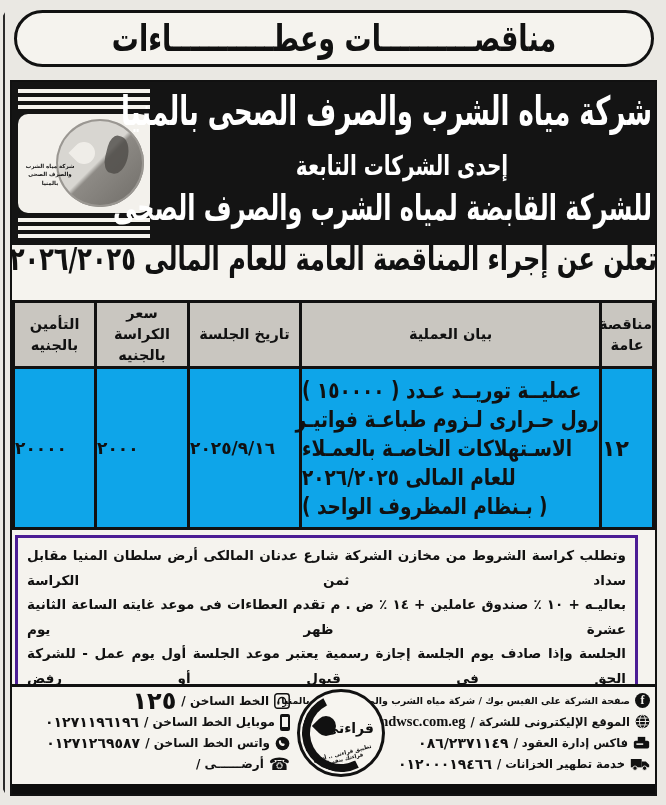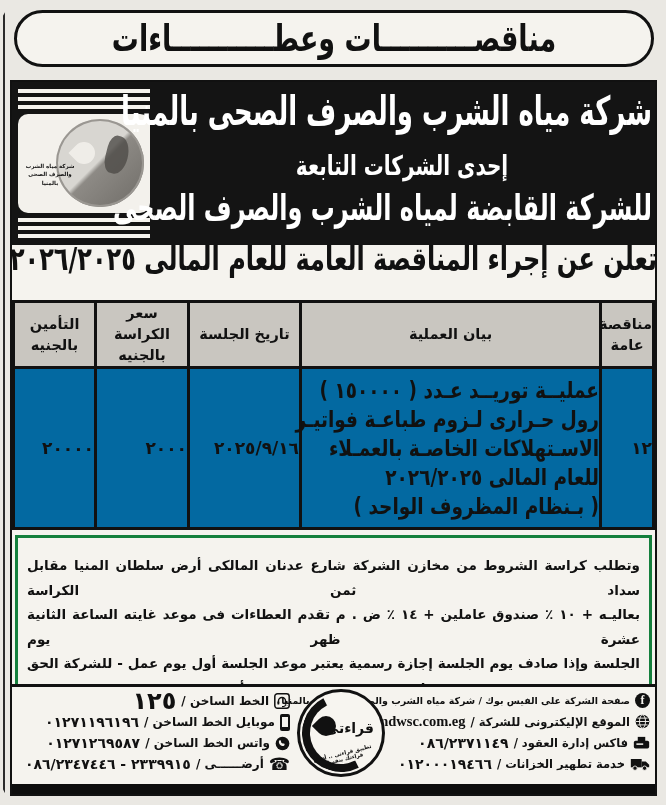--- a/index.html
+++ b/index.html
@@ -37,28 +37,28 @@
 
   
   .announce{height:55px;display:flex;align-items:flex-start;justify-content:center;border-bottom:0;}
   .announce-text{font-size:24px;transform:scaleY(1.35);white-space:nowrap;}
 
   
   table.tender{width:100%;border-collapse:collapse;table-layout:fixed;}
   table.tender th,table.tender td{border:3px solid #111;padding:0;}
   table.tender th{height:55px;background:#c9c6c0;font-size:14.5px;line-height:1.45;
                   white-space:pre-line;text-align:center;font-weight:bold;}
-  table.tender td{height:158px;background:#0369a1;vertical-align:middle;text-align:right;}
-  td.cell-number{vertical-align:top;padding-top:10px;font-size:17px;}
+  table.tender td{height:158px;background:#0ea5e9;vertical-align:middle;text-align:left;}
+  td.cell-number{vertical-align:top;padding-top:10px;font-size:22px;}
   td.cell-desc{padding:4px 6px;}
   .desc-line{font-size:18.5px;line-height:29px;transform:scaleY(1.2);white-space:nowrap;}
   .cell-date,.cell-price,.cell-insurance{font-size:17px;}
 
   
-  .conditions{margin:5px 3px 0 3px;height:146px;border:3px solid #15803d;padding:15px 9px;overflow:hidden;}
+  .conditions{margin:5px 17px 0 3px;height:146px;border:3px solid #4c1d95;padding:5px 9px;overflow:hidden;}
   .cond-line{font-size:13.5px;line-height:24.5px;white-space:nowrap;}
   .cond-just{text-align:justify;text-align-last:justify;white-space:normal;}
 
   
   .footer{position:absolute;left:0;right:0;bottom:0;height:97px;border-top:3px solid #111;
           border-bottom:10px solid #0d0d0d;background:#f5f3ee;}
   .f-right{position:absolute;right:5px;top:5px;width:288px;}
   .f-left{position:absolute;left:8px;top:5px;width:270px;}
   .c-row{display:flex;align-items:center;gap:5px;height:17px;margin-bottom:4px;}
   .c-label{font-size:11.5px;white-space:nowrap;text-align:center;}
@@ -250,19 +250,18 @@
                 <circle cx="8" cy="8" r="7.3" fill="#111"></circle>
                 <path d="M5.1 4.4c1.9 0 .9 1.9 2.1 3.1s3.1-.1 3.1 1.5c0 1-1.4 2.1-2.7 1.7C6 10.2 4.5 8.5 4.2 6.8 4 5.6 4.3 4.4 5.1 4.4z" fill="#f5f3ee"></path>
               </svg>
           </span>
           <span class="c-label">واتس الخط الساخن /</span>
           <span class="c-value">٠١٢٧١٢٦٩٥٨٧</span>
         </div>
         <div class="c-row">
           <span class="icon phone-glyph">☎</span>
           <span class="c-label">أرضــــــى /</span>
-          <span class="c-value">٢٣٣٩٩١٥ - ٠٨٦/٢٣٤٧٤٤٦</span>
         </div>
       </div>
 
     </div>
   </div>
 </div>
 
 </body></html>

